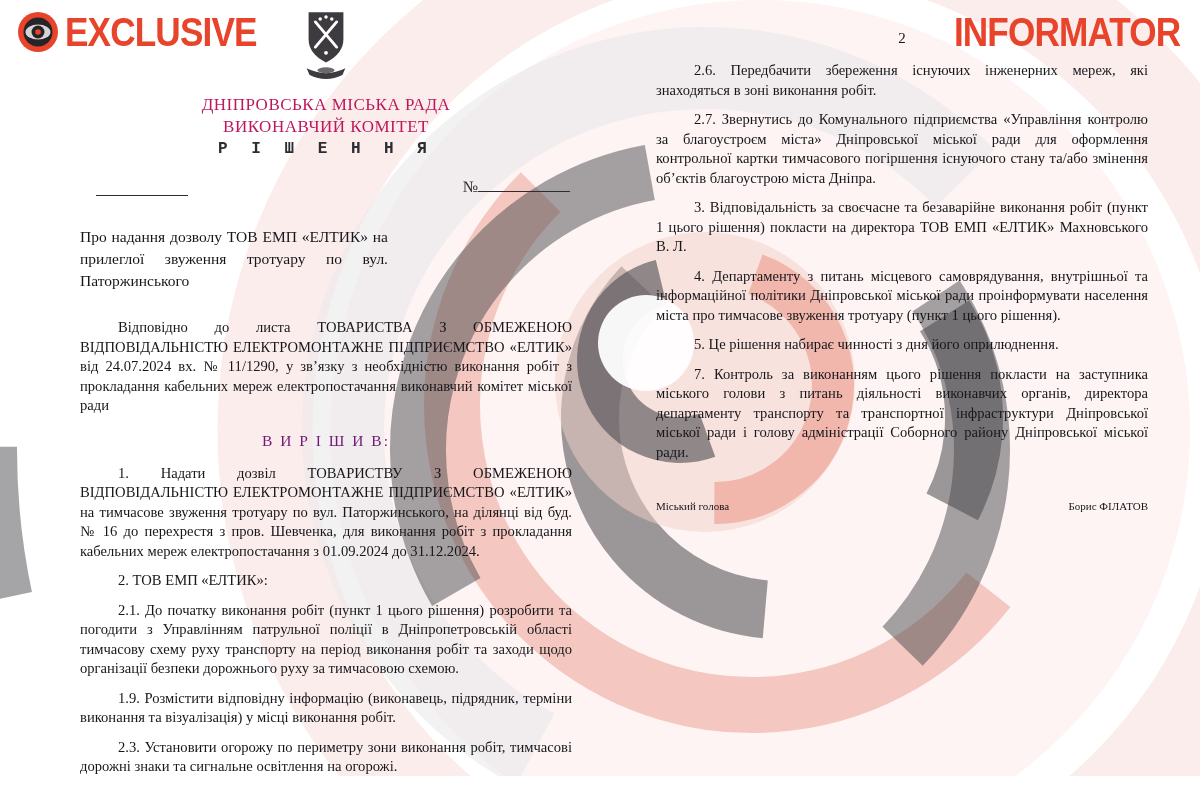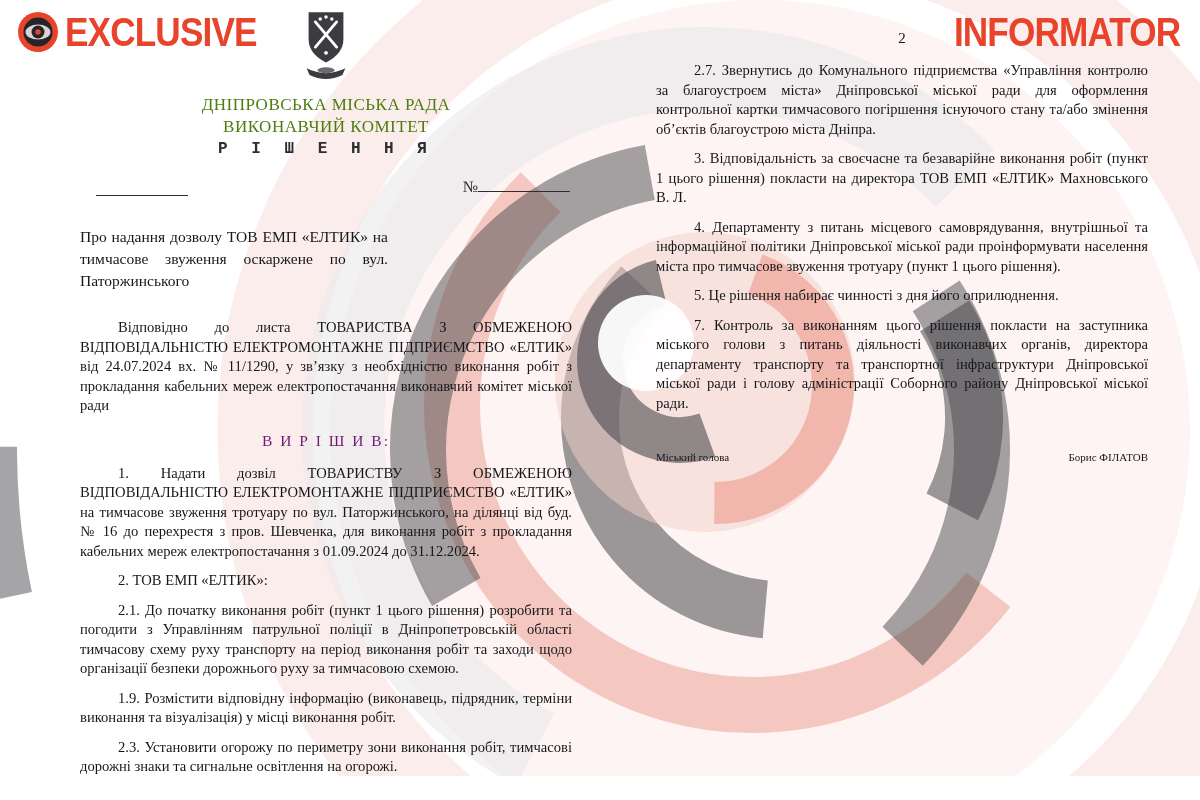--- a/index.html
+++ b/index.html
@@ -17,21 +17,21 @@
   .logo-informator{position:absolute;right:20px;top:12px;z-index:3;
         font-family:"Liberation Sans",sans-serif;font-weight:800;font-size:40px;
         letter-spacing:-1px;transform:scaleX(.88);transform-origin:right center;line-height:1;}
 
   
   .col-left{position:absolute;left:80px;top:0;width:492px;z-index:2;}
   .col-right{position:absolute;left:656px;top:0;width:492px;z-index:2;}
 
   
   .org-header{text-align:center;margin-top:8px;}
-  .org-line{font-size:17px;letter-spacing:.5px;color:#4d7c0f;line-height:22px;}
+  .org-line{font-size:17px;letter-spacing:.5px;color:#be185d;line-height:22px;}
   .doc-type{font-size:16px;font-weight:bold;color:#2e2c31;letter-spacing:7px;margin-top:2px;font-family:Liberation Mono, monospace;}
 
   .number-row{display:flex;justify-content:space-between;align-items:flex-end;margin-top:20px;padding:0 2px;}
   .blank-line{display:inline-block;width:92px;border-bottom:1.4px solid #2e2c31;height:14px;margin-left:14px;}
   .doc-number{font-size:16px;color:#2e2c31;}
   .doc-number .line{display:inline-block;width:92px;border-bottom:1.4px solid #2e2c31;height:4px;}
 
   .subject{width:308px;margin-top:30px;text-align:justify;font-size:15.5px;line-height:22px;font-weight:bold;
            font-weight:normal;}
   .subject{font-size:15.5px;}
@@ -100,40 +100,41 @@
       <div class="doc-type">Р І Ш Е Н Н Я</div>
     </div>
 
     <div class="number-row">
       <span class="blank-line"></span>
       <span class="doc-number">
         <span>№</span><span class="line"></span>
       </span>
     </div>
 
-    <div class="subject">Про надання дозволу ТОВ ЕМП «ЕЛТИК» на тимчасове звуження оскаржене по вул. Паторжинського</div>
+    <div class="subject">Про надання дозволу ТОВ ЕМП «ЕЛТИК» на прилеглої звуження тротуару по вул. Паторжинського</div>
 
     <div class="body-block">
       <p class="para">Відповідно до листа ТОВАРИСТВА З ОБМЕЖЕНОЮ ВІДПОВІДАЛЬНІСТЮ ЕЛЕКТРОМОНТАЖНЕ ПІДПРИЄМСТВО «ЕЛТИК» від 24.07.2024 вх. № 11/1290, у зв’язку з необхідністю виконання робіт з прокладання кабельних мереж електропостачання виконавчий комітет міської ради</p>
       <div class="resolution-heading">В И Р І Ш И В:</div>
       <div>
           <p class="para">1. Надати дозвіл ТОВАРИСТВУ З ОБМЕЖЕНОЮ ВІДПОВІДАЛЬНІСТЮ ЕЛЕКТРОМОНТАЖНЕ ПІДПРИЄМСТВО «ЕЛТИК» на тимчасове звуження тротуару по вул. Паторжинського, на ділянці від буд. № 16 до перехрестя з пров. Шевченка, для виконання робіт з прокладання кабельних мереж електропостачання з 01.09.2024 до 31.12.2024.</p>
           <p class="para">2. ТОВ ЕМП «ЕЛТИК»:</p>
           <p class="para">2.1. До початку виконання робіт (пункт 1 цього рішення) розробити та погодити з Управлінням патрульної поліції в Дніпропетровській області тимчасову схему руху транспорту на період виконання робіт та заходи щодо організації безпеки дорожнього руху за тимчасовою схемою.</p>
           <p class="para">1.9. Розмістити відповідну інформацію (виконавець, підрядник, терміни виконання та візуалізація) у місці виконання робіт.</p>
           <p class="para">2.3. Установити огорожу по периметру зони виконання робіт, тимчасові дорожні знаки та сигнальне освітлення на огорожі.</p>
           <p class="para">2.4. Вжити заходів щодо забезпечення безпечного руху пішоходів біля місця виконання робіт.</p>
         </div>
     </div>
   </div>
 
   <div class="col-right">
     <div class="page-number">2</div>
 
     <div>
+        <p class="para">2.6. Передбачити збереження існуючих інженерних мереж, які знаходяться в зоні виконання робіт.</p>
         <p class="para">2.7. Звернутись до Комунального підприємства «Управління контролю за благоустроєм міста» Дніпровської міської ради для оформлення контрольної картки тимчасового погіршення існуючого стану та/або змінення об’єктів благоустрою міста Дніпра.</p>
         <p class="para">3. Відповідальність за своєчасне та безаварійне виконання робіт (пункт 1 цього рішення) покласти на директора ТОВ ЕМП «ЕЛТИК» Махновського В. Л.</p>
         <p class="para">4. Департаменту з питань місцевого самоврядування, внутрішньої та інформаційної політики Дніпровської міської ради проінформувати населення міста про тимчасове звуження тротуару (пункт 1 цього рішення).</p>
         <p class="para">5. Це рішення набирає чинності з дня його оприлюднення.</p>
         <p class="para">7. Контроль за виконанням цього рішення покласти на заступника міського голови з питань діяльності виконавчих органів, директора департаменту транспорту та транспортної інфраструктури Дніпровської міської ради і голову адміністрації Соборного району Дніпровської міської ради.</p>
       </div>
 
     <div class="signature-row">
       <span>Міський голова</span>
       <span>Борис ФІЛАТОВ</span>

